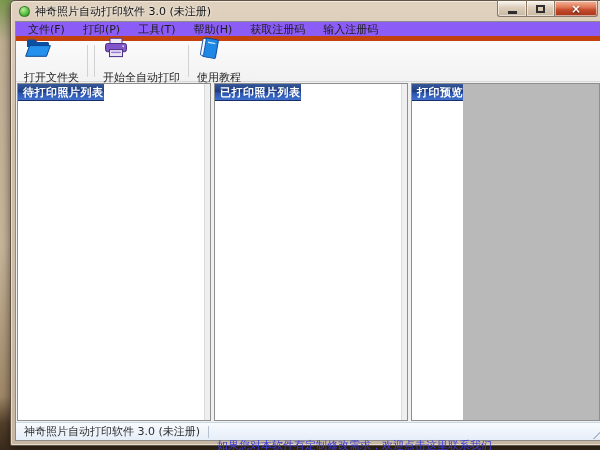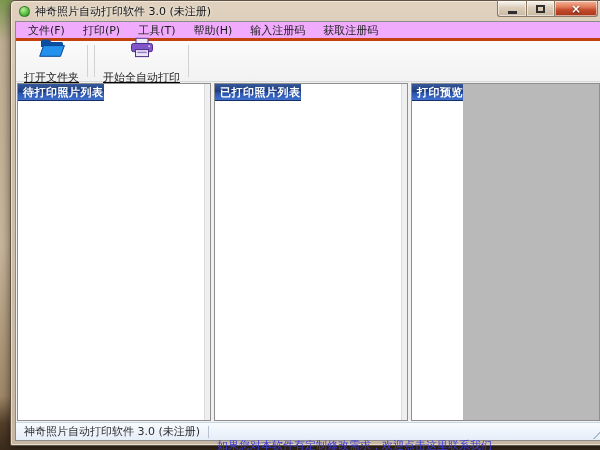--- a/index.html
+++ b/index.html
@@ -46,27 +46,27 @@
     color:#fff; font-size:12px; font-weight:bold; line-height:1;
     text-shadow:0 1px 2px rgba(0,0,0,.6);
   }
   .glyph-min { width:9px; height:3px; background:#2e2e2e; margin-top:7px; }
   .glyph-max { width:9px; height:8px; border:2px solid #2e2e2e; }
   .client {
     position:absolute; left:4px; right:4px; top:20px; bottom:4px;
     border:1px solid #8b8b8b; background:#f0f0f0;
     display:flex; flex-direction:column;
   }
-  .menubar { height:19px; flex:0 0 auto; background:#f0abfc; border-bottom:3px solid #c2410c; display:flex; align-items:center; padding-left:3px; }
+  .menubar { height:19px; flex:0 0 auto; background:#8b5cf6; border-bottom:5px solid #c2410c; display:flex; align-items:center; padding-left:3px; }
   .menu-item { font-size:11px; color:#1e1e1e; padding:0 9px; line-height:19px; cursor:default; }
   .toolbar {
     height:41px; flex:0 0 auto; display:flex; align-items:stretch; padding:0 3px;
     background:linear-gradient(#fbfbfb,#f2f2f2); border-bottom:1px solid #d8d8d8;
   }
-  .tool-btn { display:flex; flex-direction:column; align-items:center; justify-content:center; gap:10px; padding:1px 5px 2px;text-decoration:underline; }
+  .tool-btn { display:flex; flex-direction:column; justify-content:center; gap:10px; padding:1px 5px 2px; }
   .tool-btn svg { display:block; }
   .tool-label { font-size:11px; color:#1e1e1e; white-space:nowrap; }
   .tool-sep { width:1px; background:#d2d2d2; margin:4px 3px; }
   .tool-spacer { flex:1; }
   .panels { flex:1 1 auto; min-height:0; display:flex; gap:3px; padding:1px; }
   .panel { border:1px solid #8e8e8e; background:#fff; display:flex; flex-direction:row; position:relative; }
   .panel-1,.panel-2 { width:194px; flex:0 0 auto; }
   .panel-3 { flex:1 1 auto; }
   .panel-header {
     height:17px; line-height:17px; padding-left:5px; flex:0 0 auto;
@@ -116,22 +116,22 @@
     </div>
   </div>
 
   <div class="client">
 
     <div class="menubar">
       <span class="menu-item">文件(F)</span>
       <span class="menu-item">打印(P)</span>
       <span class="menu-item">工具(T)</span>
       <span class="menu-item">帮助(H)</span>
+      <span class="menu-item">获取注册码</span>
       <span class="menu-item">输入注册码</span>
-      <span class="menu-item">获取注册码</span>
     </div>
 
     <div class="toolbar">
 
       <div class="tool-btn">
         <span>
           <svg width="28" height="24" viewBox="0 0 28 24">
             <path d="M3 5 a1.5 1.5 0 0 1 1.5-1.5 h6.5 l2.5 2.5 h10 a1.5 1.5 0 0 1 1.5 1.5 v3.5 H3z" fill="#0c4fa0"></path>
             <path d="M1.7 20.3 L5.6 9.6 h20.8 l-3.9 10.7z" fill="#2492ec" stroke="#0b4694" stroke-width="1"></path>
           </svg>
@@ -154,20 +154,32 @@
             <rect x="8.2" y="15.7" width="9.6" height="1.4" fill="#9a7ad0"></rect>
             <circle cx="20.2" cy="10.2" r="1" fill="#d8cbf0"></circle>
           </svg>
         </span>
         <span class="tool-label">开始全自动打印</span>
       </div>
 
 
       <div class="tool-sep"></div>
 
+      <div class="tool-btn">
+        <span>
+          <svg width="24" height="24" viewBox="0 0 24 24">
+            <g transform="rotate(10 12 12)">
+              <rect x="6.8" y="2.4" width="13.2" height="19" rx="1.6" fill="#1e88e5" stroke="#0d47a1"></rect>
+              <rect x="4.6" y="3.4" width="3.2" height="17" rx="1" fill="#eef6ff" stroke="#0d47a1" stroke-width="0.8"></rect>
+              <line x1="10" y1="6.6" x2="17.4" y2="6.6" stroke="#bfe0fb" stroke-width="1.5"></line>
+            </g>
+          </svg>
+        </span>
+        <span class="tool-label">使用教程</span>
+      </div>
 
       <div class="tool-spacer"></div>
 
 
     </div>
 
     <div class="panels">
 
       <div class="panel panel-1">
         <div class="panel-header">待打印照片列表</div>

